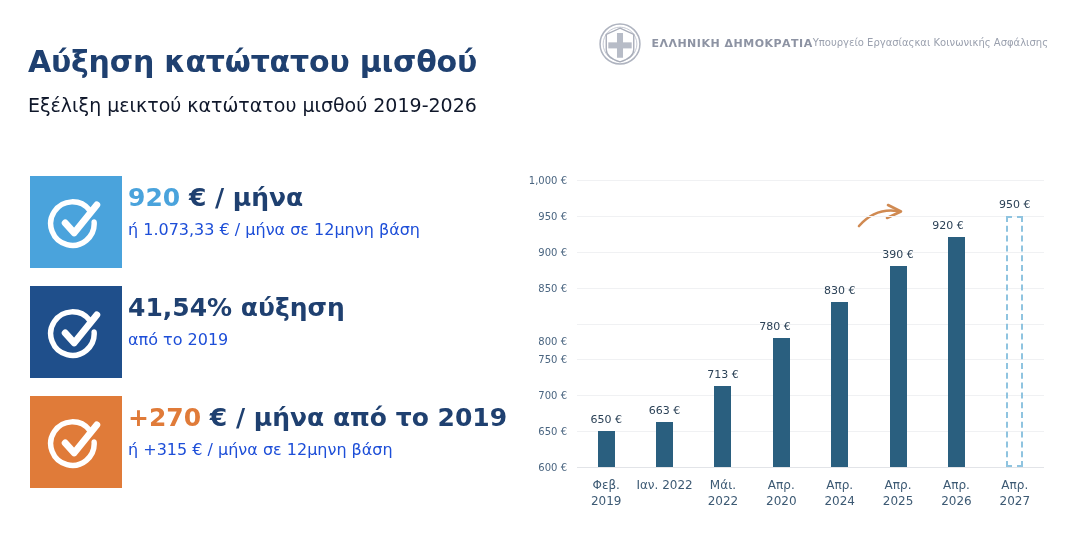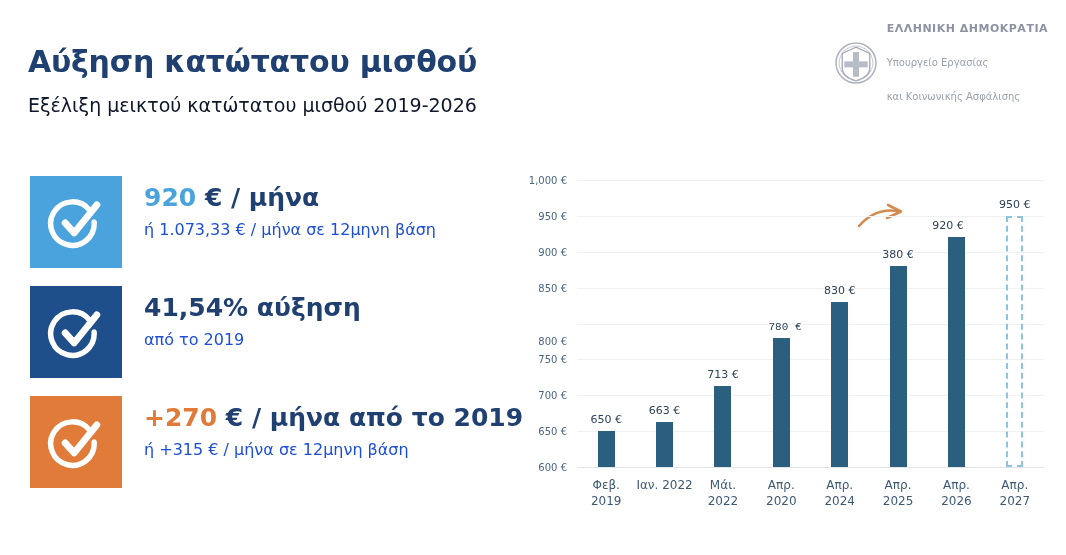--- a/index.html
+++ b/index.html
@@ -46,24 +46,23 @@
     align-items: center;
     gap: 9px;
   }
   .logo-emblem {
     width: 44px;
     height: 44px;
     flex: 0 0 44px;
   }
   .logo-text {
     display: flex;
-    flex-direction: column;
+    flex-direction: row;
     justify-content: flex-start;
     line-height: 1.28;
-    gap: 21px;
   }
   .logo-line1 {
     font-size: 11px;
     font-weight: bold;
     letter-spacing: 0.5px;
     color: #8d93a3;
     white-space: nowrap;
   }
   .logo-line2, .logo-line3 {
     font-size: 10px;
@@ -87,21 +86,21 @@
   .stat-icon-box {
     width: 92px;
     height: 92px;
     flex: 0 0 92px;
     display: flex;
     align-items: center;
     justify-content: center;
   }
   .stat-icon-box svg { width: 58px; height: 58px; display: block; }
   .stat-body {
-    padding-left: 22px;
+    padding-left: 6px;
     padding-top: 8px;
   }
   .stat-headline {
     font-size: 25px;
     font-weight: bold;
     color: #1f4070;
     white-space: nowrap;
     line-height: 1.15;
   }
   .stat-headline .accent { font-weight: bold; }
@@ -291,33 +290,33 @@
       <div class="xtick" style="left: 159.562px; top: 317px;">
         <div>Ιαν. 2022</div>
       </div>
       <div class="bar" style="left: 209.438px; top: 225.923px; height: 81.0775px;"></div>
       <div class="bar-label" style="left: 217.938px; top: 220.923px;">713 €</div>
       <div class="xtick" style="left: 217.938px; top: 317px;">
         <div>Μάι.</div>
         <div>2022</div>
       </div>
       <div class="bar" style="left: 267.812px; top: 177.85px; height: 129.15px;"></div>
-      <div class="bar-label" style="left: 280px; top: 172.85px; font-family: Liberation Mono, monospace;">780 €</div>
+      <div class="bar-label" style="left: 270px; top: 172.85px;">780 €</div>
       <div class="xtick" style="left: 276.312px; top: 317px;">
         <div>Απρ.</div>
         <div>2020</div>
       </div>
       <div class="bar" style="left: 326.188px; top: 141.975px; height: 165.025px;"></div>
       <div class="bar-label" style="left: 334.688px; top: 136.975px;">830 €</div>
       <div class="xtick" style="left: 334.688px; top: 317px;">
         <div>Απρ.</div>
         <div>2024</div>
       </div>
       <div class="bar" style="left: 384.562px; top: 106.1px; height: 200.9px;"></div>
-      <div class="bar-label" style="left: 393.062px; top: 101.1px;">380 €</div>
+      <div class="bar-label" style="left: 393.062px; top: 101.1px;">390 €</div>
       <div class="xtick" style="left: 393.062px; top: 317px;">
         <div>Απρ.</div>
         <div>2025</div>
       </div>
       <div class="bar" style="left: 442.938px; top: 77.4px; height: 229.6px;"></div>
       <div class="bar-label" style="left: 443px; top: 72.4px;">920 €</div>
       <div class="xtick" style="left: 451.438px; top: 317px;">
         <div>Απρ.</div>
         <div>2026</div>
       </div>

